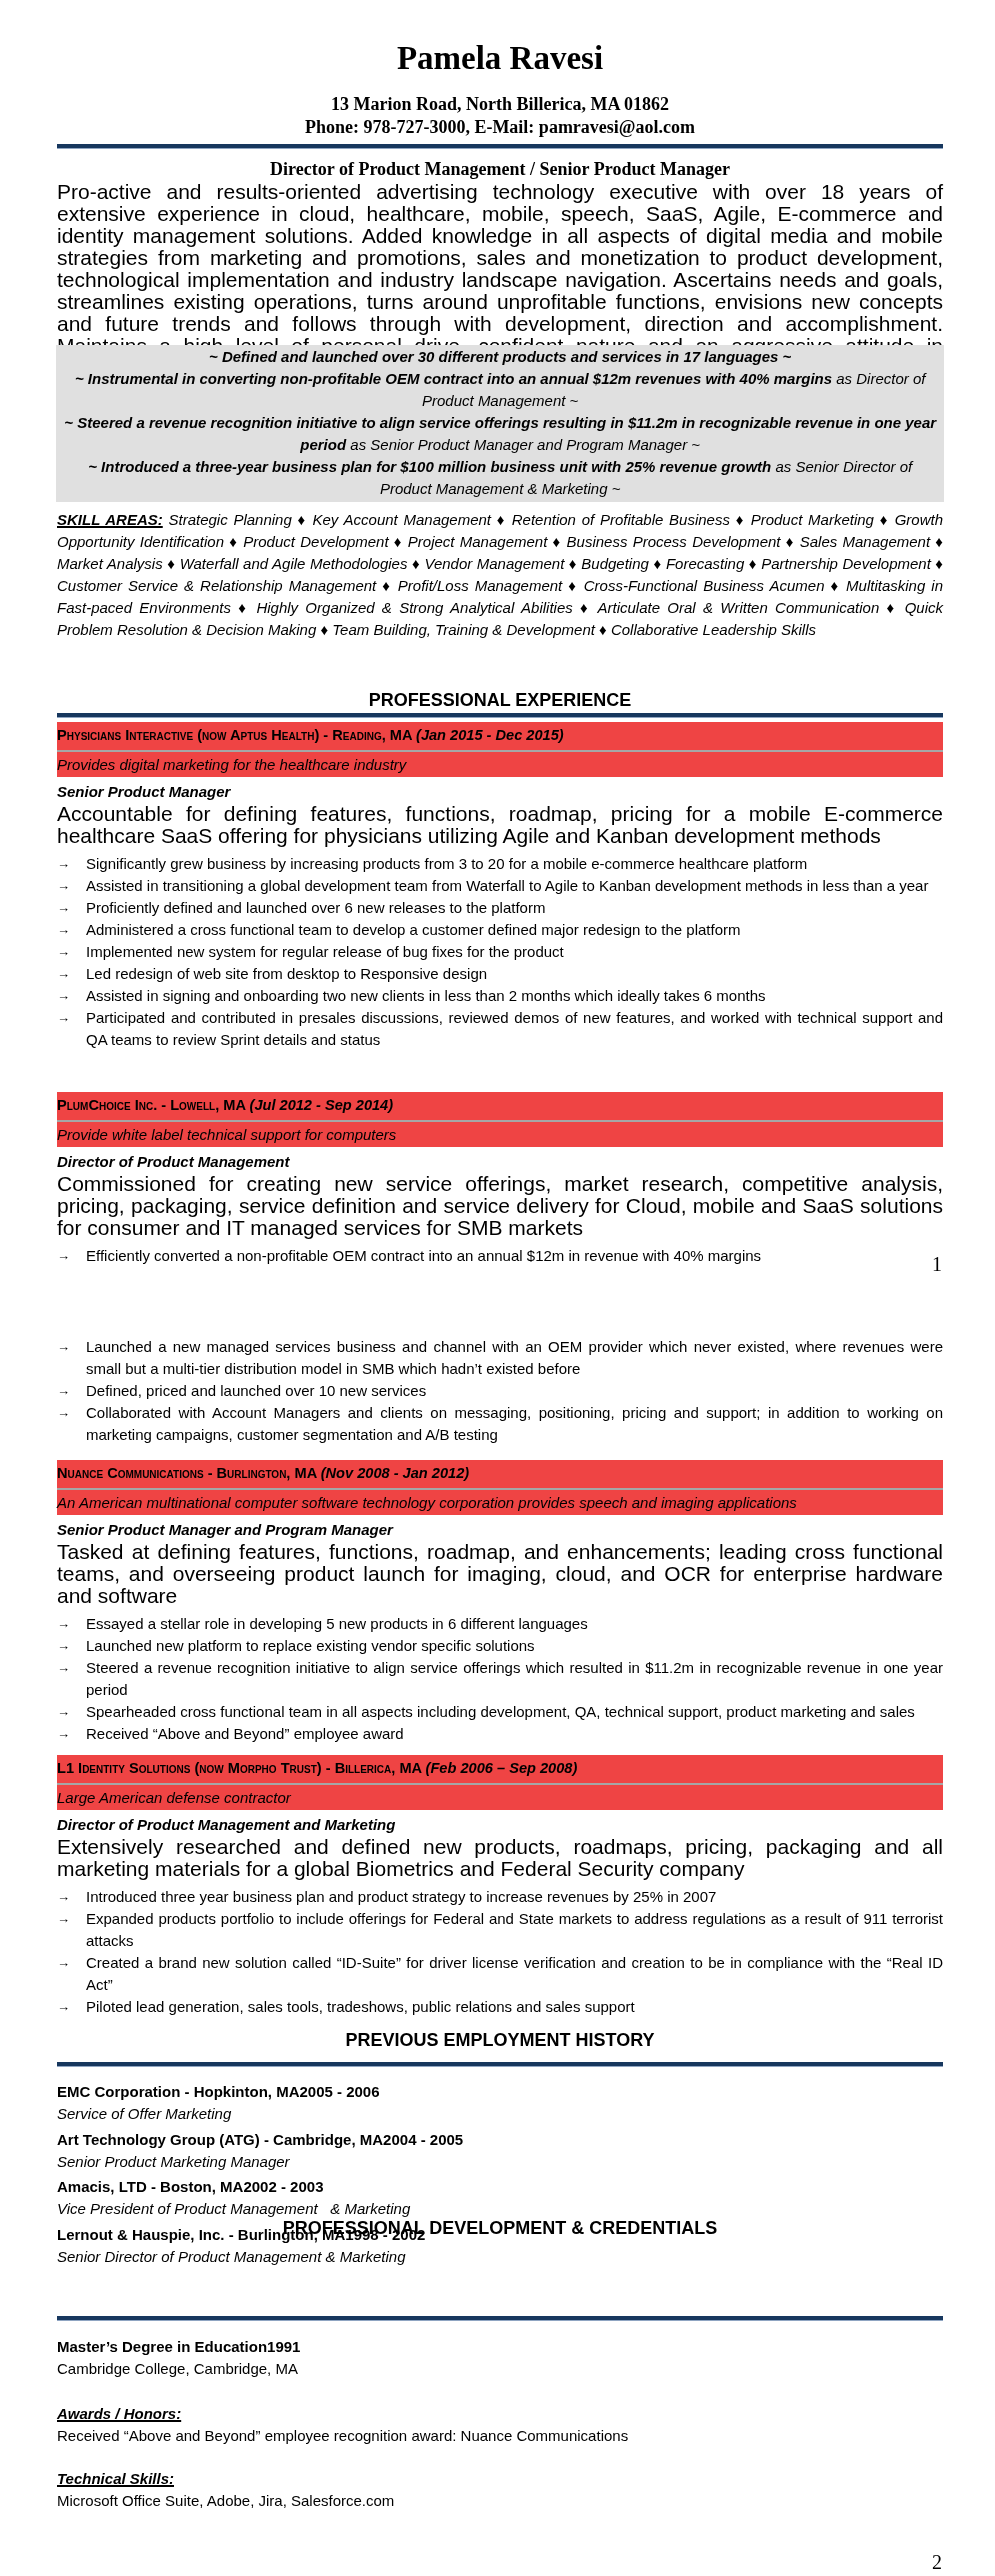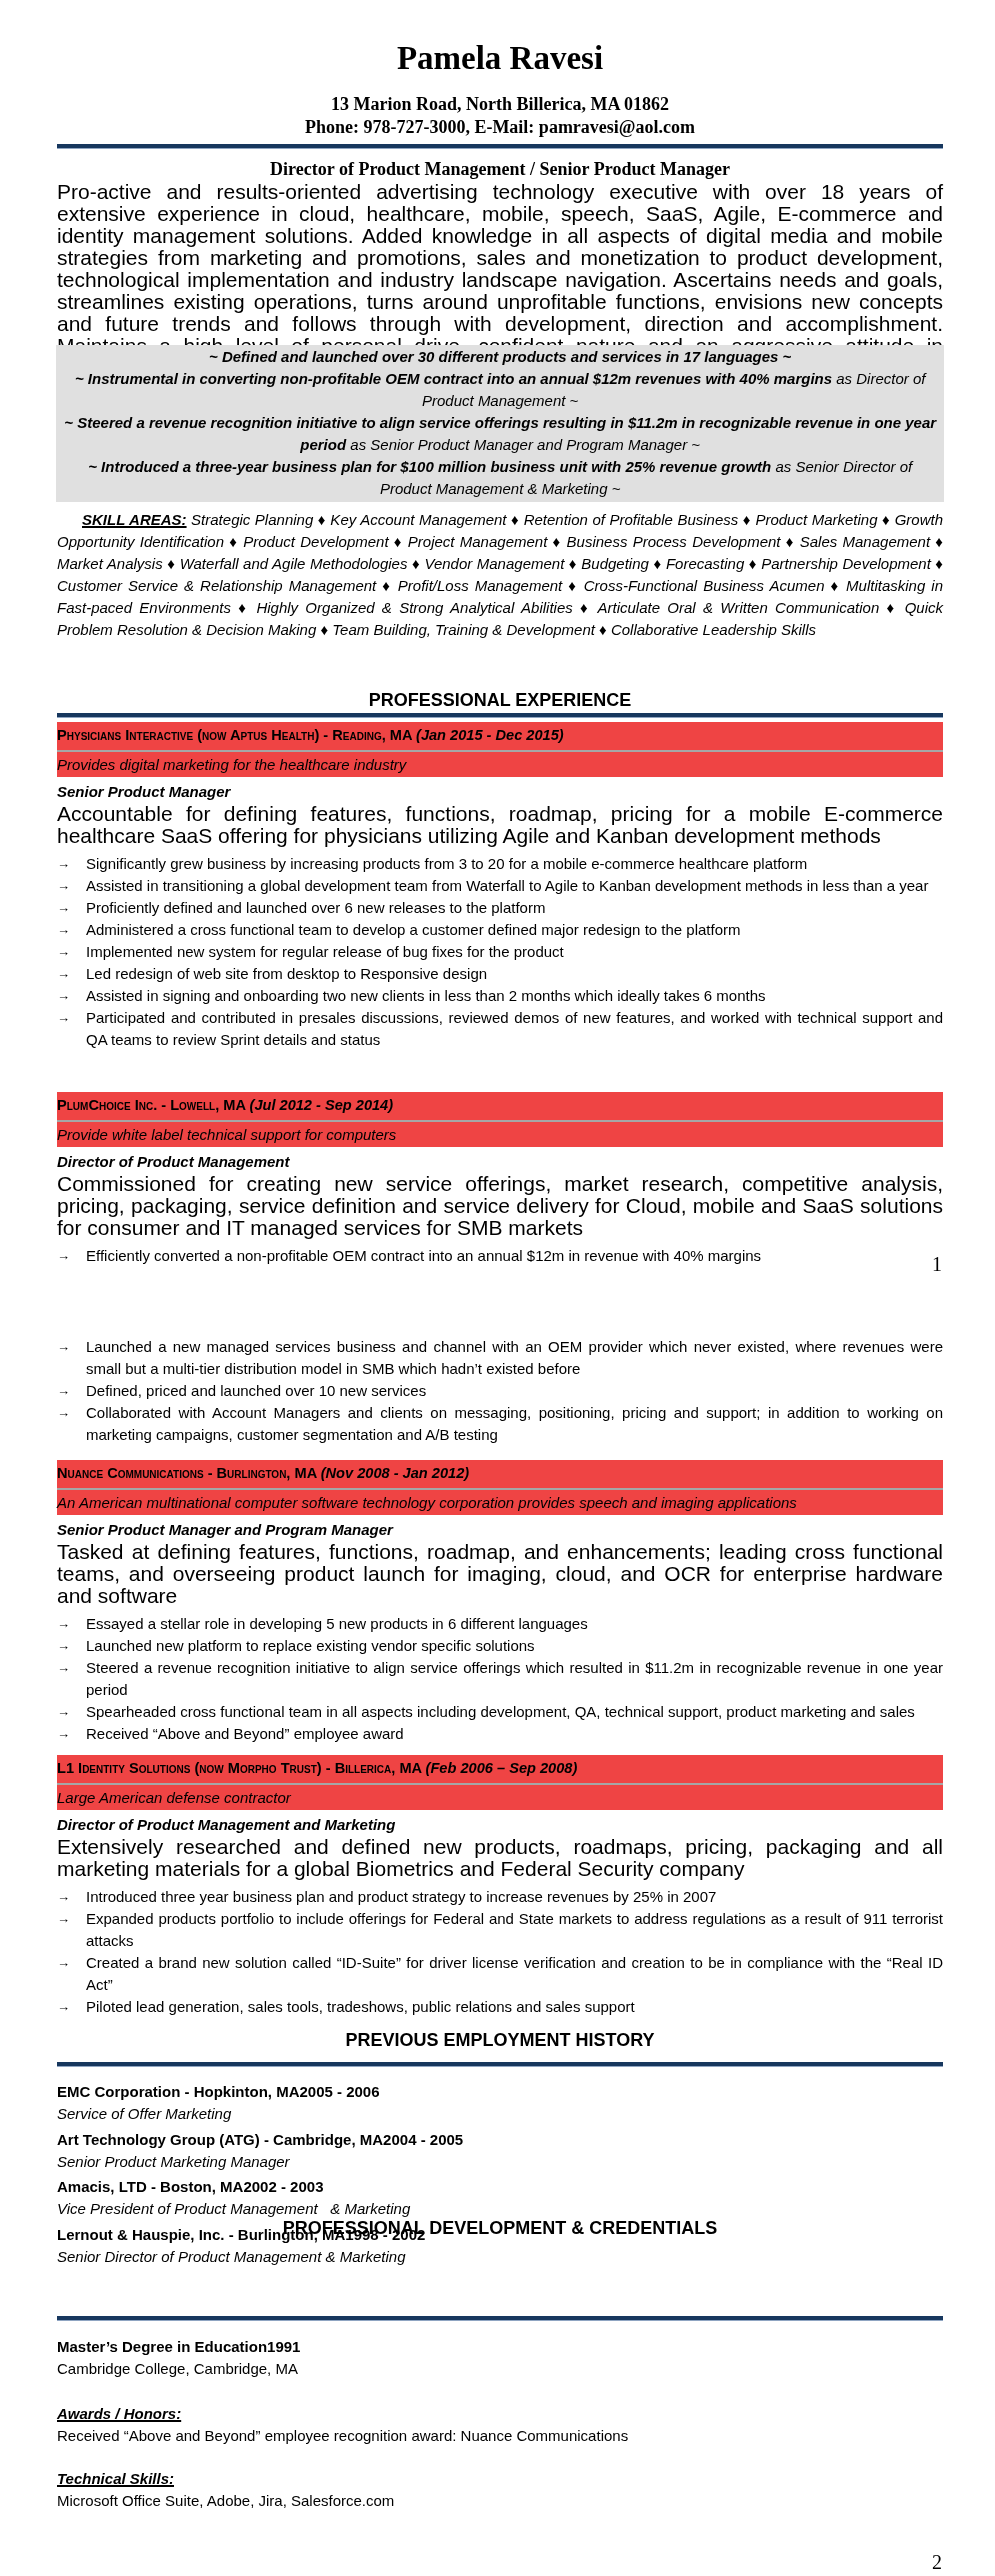--- a/index.html
+++ b/index.html
@@ -10,21 +10,21 @@
   .center { text-align: center; }
   .name { font-size: 33px; font-weight: bold; line-height: 37px; }
   .contact { font-size: 18px; font-weight: bold; line-height: 23.4px; }
   .rule { height: 3.5px; background: #17375e; border-bottom: 1.2px solid #8fa5c2; }
   .title { font-size: 18px; font-weight: bold; line-height: 23.4px; }
   .para { font-size: 21px; line-height: 22px; text-align: justify; }
   .graybox { background: #e0e0e0; text-align: center; font-size: 15px; line-height: 22px; padding: 1.2px 4.7px 2.3px; }
   .graybox .b { font-weight: bold; font-style: italic; }
   .graybox .i { font-style: italic; }
   .skills { font-size: 15px; line-height: 22px; font-style: italic; text-align: justify; }
-  .skills .label { font-weight: bold; text-decoration: underline; text-decoration-thickness: 1.8px; margin-left: 25px; }
+  .skills .label { font-weight: bold; text-decoration: underline; text-decoration-thickness: 1.8px; }
   .section-head { font-size: 18px; font-weight: bold; line-height: 20px; text-align: center; }
   .company-bar { background: #ef4444; }
   .company-line { font-size: 14.6px; font-weight: bold; line-height: 22px; padding-top: 2.3px; font-variant: small-caps; }
   .company-line .dates { font-style: italic; font-variant: normal; }
   .company-sep { height: 2.3px; background: #a6a6a6; margin: 3.5px 0 2.3px; }
   .company-desc { font-size: 15px; font-style: italic; line-height: 21px; padding-bottom: 1.2px; }
   .role { font-size: 15px; font-weight: bold; font-style: italic; line-height: 22px; margin-top: 4.7px; }
   ul.bullets { list-style: none; margin: 5.9px 0 0 0; padding: 0; }
   ul.bullets li { position: relative; padding-left: 29px; font-size: 15px; line-height: 22px; text-align: justify; }
   ul.bullets li .arrow { position: absolute; left: 0; top: 0; font-size: 13px; }

